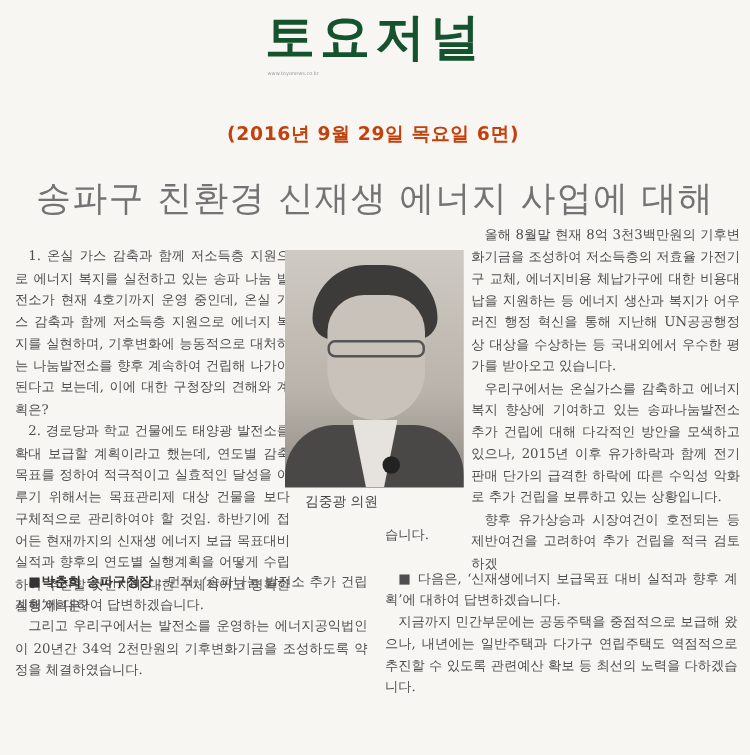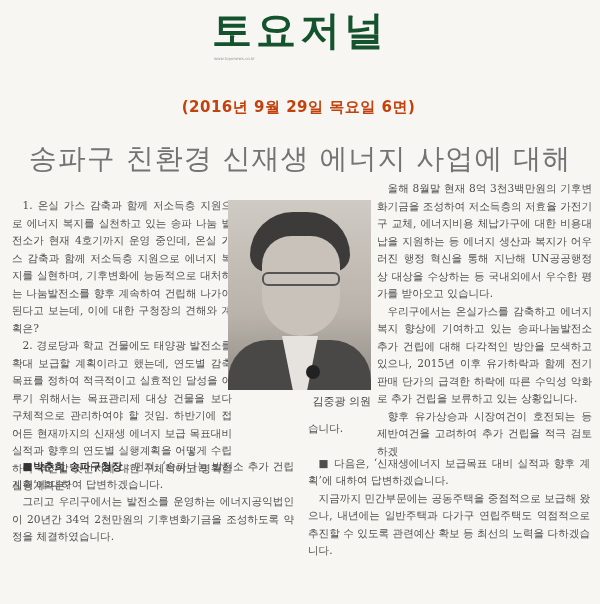--- a/index.html
+++ b/index.html
@@ -67,21 +67,21 @@
     .photo .collar {
       position: absolute; left: 54px; top: 136px; width: 36px; height: 54px;
       background: #e6e3df;
       clip-path: polygon(0 0, 100% 0, 70% 100%, 30% 100%);
     }
     .photo .mic {
       position: absolute; left: 78px; top: 165px; width: 14px; height: 14px;
       background: #222; border-radius: 50%;
     }
     .caption {
-      position: absolute; left: 228px; width: 143px; top: 394px; text-align: right;
+      position: absolute; left: 244px; width: 143px; top: 394px; text-align: left;
       font-family: "DejaVu Sans", sans-serif; font-size: 11px; color: #444;
     }
   </style>
 </head>
 <body>
 
 <div class="logo">토요저널</div>
 <div class="logo-url">www.toyonews.co.kr</div>
 <div class="dateline">(2016년 9월 29일 목요일 6면)</div>
 <div class="headline">송파구 친환경 신재생 에너지 사업에 대해</div>

